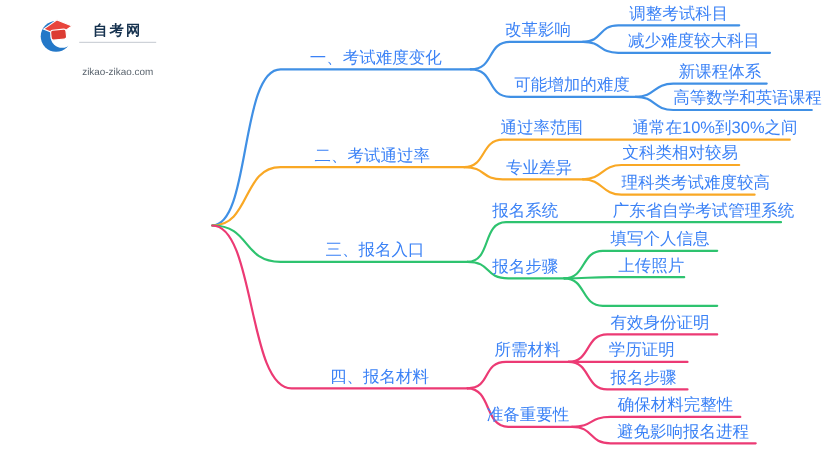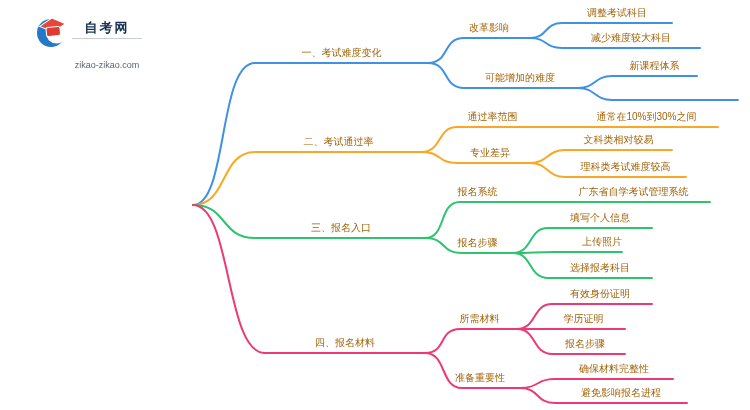--- a/index.html
+++ b/index.html
@@ -8,22 +8,22 @@
     background:#fff;
     font-family:"Liberation Sans","DejaVu Sans",sans-serif;
   }
   .wires{position:absolute;left:0;top:0;width:750px;height:410px;}
   .wires path{fill:none;stroke-width:2;stroke-linecap:round;}
   .c-blue{stroke:#4090E5;}
   .c-orange{stroke:#F9A825;}
   .c-green{stroke:#2EC36F;}
   .c-pink{stroke:#EC3A74;}
   .node{
-    position:absolute;white-space:nowrap;color:#a16207;
-    font-size:10px;line-height:15px;text-align:center;
+    position:absolute;white-space:nowrap;color:#3b82f6;
+    font-size:15px;line-height:15px;text-align:center;
   }
   .root{
     font-size:15px;line-height:19px;color:#2b2b2b;text-align:left;
   }
   
   .logo{position:absolute;left:36px;top:13px;display:flex;align-items:flex-start;}
   .logo-icon{width:34px;height:36px;}
   .logo-text{margin-left:2px;width:70px;text-align:center;}
   .logo-name{font-size:13px;font-weight:bold;color:#16324F;letter-spacing:2px;line-height:16px;padding-top:7px;}
   .logo-divider{border-top:1px solid #c9ced4;margin:2px 0 1px 0;}
@@ -128,26 +128,26 @@
   <div class="node n-range">通过率范围</div>
   <div class="node n-majordiff">专业差异</div>
   <div class="node n-regsys">报名系统</div>
   <div class="node n-regsteps">报名步骤</div>
   <div class="node n-materials">所需材料</div>
   <div class="node n-prep">准备重要性</div>
 
   <div class="node n-l1">调整考试科目</div>
   <div class="node n-l2">减少难度较大科目</div>
   <div class="node n-l3">新课程体系</div>
+  <div class="node n-l4">高等数学和英语课程</div>
   <div class="node n-l5">通常在10%到30%之间</div>
   <div class="node n-l6">文科类相对较易</div>
   <div class="node n-l7">理科类考试难度较高</div>
   <div class="node n-l8">广东省自学考试管理系统</div>
   <div class="node n-l9">填写个人信息</div>
   <div class="node n-l10">上传照片</div>
-  <div class="node n-l11">选择报考科目</div>
   <div class="node n-l12">有效身份证明</div>
   <div class="node n-l13">学历证明</div>
   <div class="node n-l14">报名步骤</div>
   <div class="node n-l15">确保材料完整性</div>
   <div class="node n-l16">避免影响报名进程</div>
 
 </div>
 
 </body></html>

